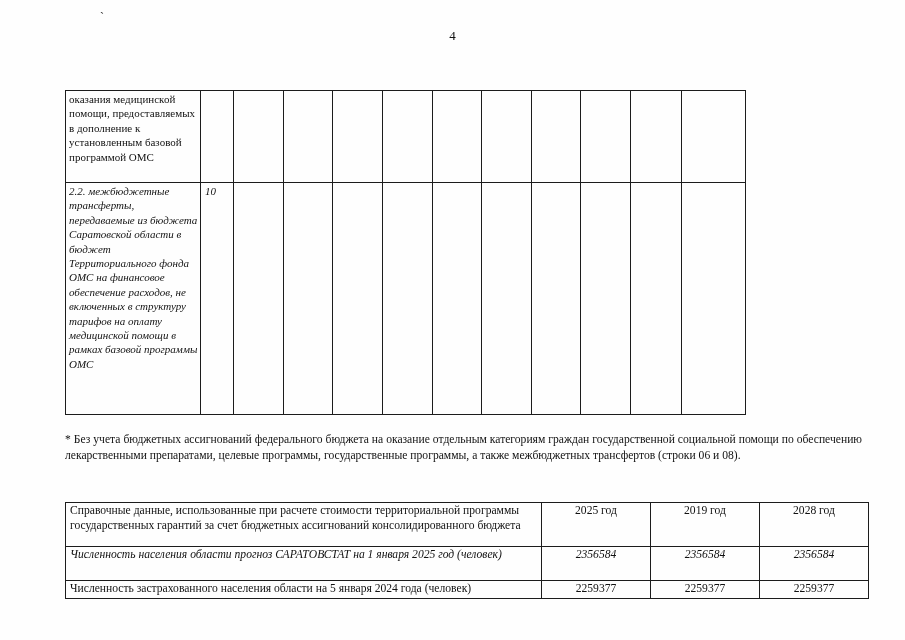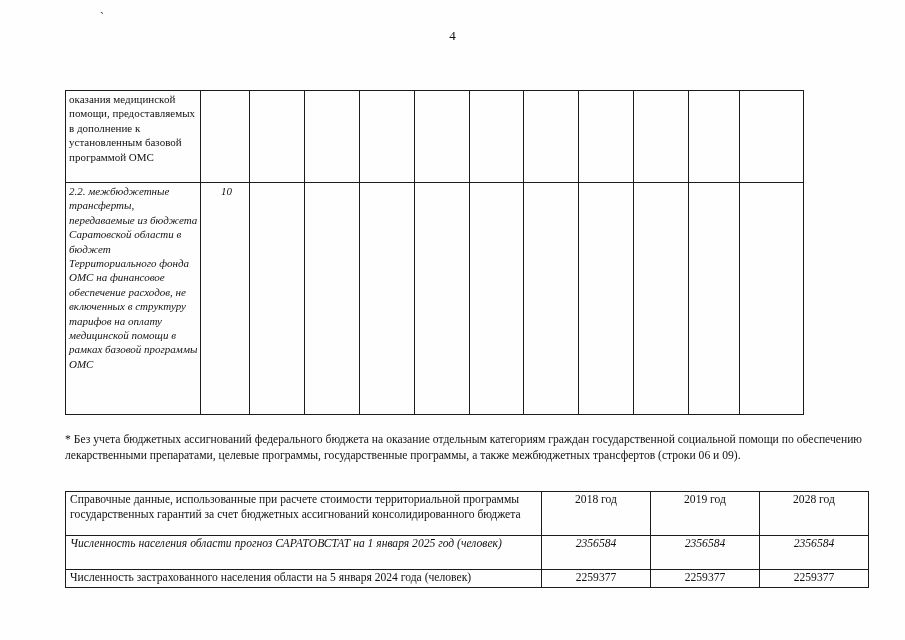--- a/index.html
+++ b/index.html
@@ -35,51 +35,51 @@
     color: #333;
   }
 
   
   table.main-table {
     position: absolute;
     top: 90px;
     left: 65px;
     border-collapse: collapse;
     table-layout: fixed;
-    width: 739px;
+    width: 681px;
   }
   table.main-table td {
     border: 1px solid #1c1c1c;
     vertical-align: top;
     padding: 1px 2px 1px 3px;
     font-size: 11px;
     line-height: 14.4px;
     word-wrap: break-word;
   }
   table.main-table td.label-cell { width: 129px; }
-  table.main-table td.num-cell   { width: 26px; padding-left: 20px; }
+  table.main-table td.num-cell   { width: 26px; padding-left: 4px; }
   table.main-table tr.row-1 td { height. : 90px; }
   table.main-table tr.row-1 { height: 92px; }
   table.main-table tr.row-2 { height: 232px; font-style: italic; }
 
   
   .footnote {
     position: absolute;
     top: 432px;
     left: 65px;
     width: 797px;
     font-size: 11.6px;
     line-height: 15.5px;
     text-align: justify;
   }
 
   
   table.ref-table {
     position: absolute;
-    top: 491px;
+    top: 502px;
     left: 65px;
     border-collapse: collapse;
     table-layout: fixed;
     width: 797px;
   }
   table.ref-table td {
     border: 1px solid #1c1c1c;
     vertical-align: top;
     padding: 1px 4px;
     font-size: 11.6px;
@@ -126,27 +126,27 @@
         <td></td>
         <td></td>
         <td></td>
         <td></td>
         <td></td>
         <td></td>
       </tr>
     </tbody>
   </table>
 
-  <div class="footnote">* Без учета бюджетных ассигнований федерального бюджета на оказание отдельным  категориям граждан государственной социальной помощи по обеспечению лекарственными препаратами, целевые программы, государственные программы, а также межбюджетных трансфертов (строки 06 и 09).</div>
+  <div class="footnote">* Без учета бюджетных ассигнований федерального бюджета на оказание отдельным  категориям граждан государственной социальной помощи по обеспечению лекарственными препаратами, целевые программы, государственные программы, а также межбюджетных трансфертов (строки 06 и 08).</div>
 
   <table class="ref-table">
     <tbody>
       <tr class="ref-header">
         <td class="ref-label">Справочные данные, использованные при расчете стоимости территориальной программы государственных гарантий  за счет бюджетных ассигнований консолидированного бюджета</td>
-        <td class="ref-val">2018 год</td>
+        <td class="ref-val">2025 год</td>
         <td class="ref-val">2019 год</td>
         <td class="ref-val">2028 год</td>
       </tr>
       <tr class="ref-row-1">
         <td class="ref-label">Численность населения области прогноз  САРАТОВСТАТ на 1 января 2025 год (человек)</td>
         <td class="ref-val">2356584</td>
         <td class="ref-val">2356584</td>
         <td class="ref-val">2356584</td>
       </tr>
       <tr class="ref-row-2">

